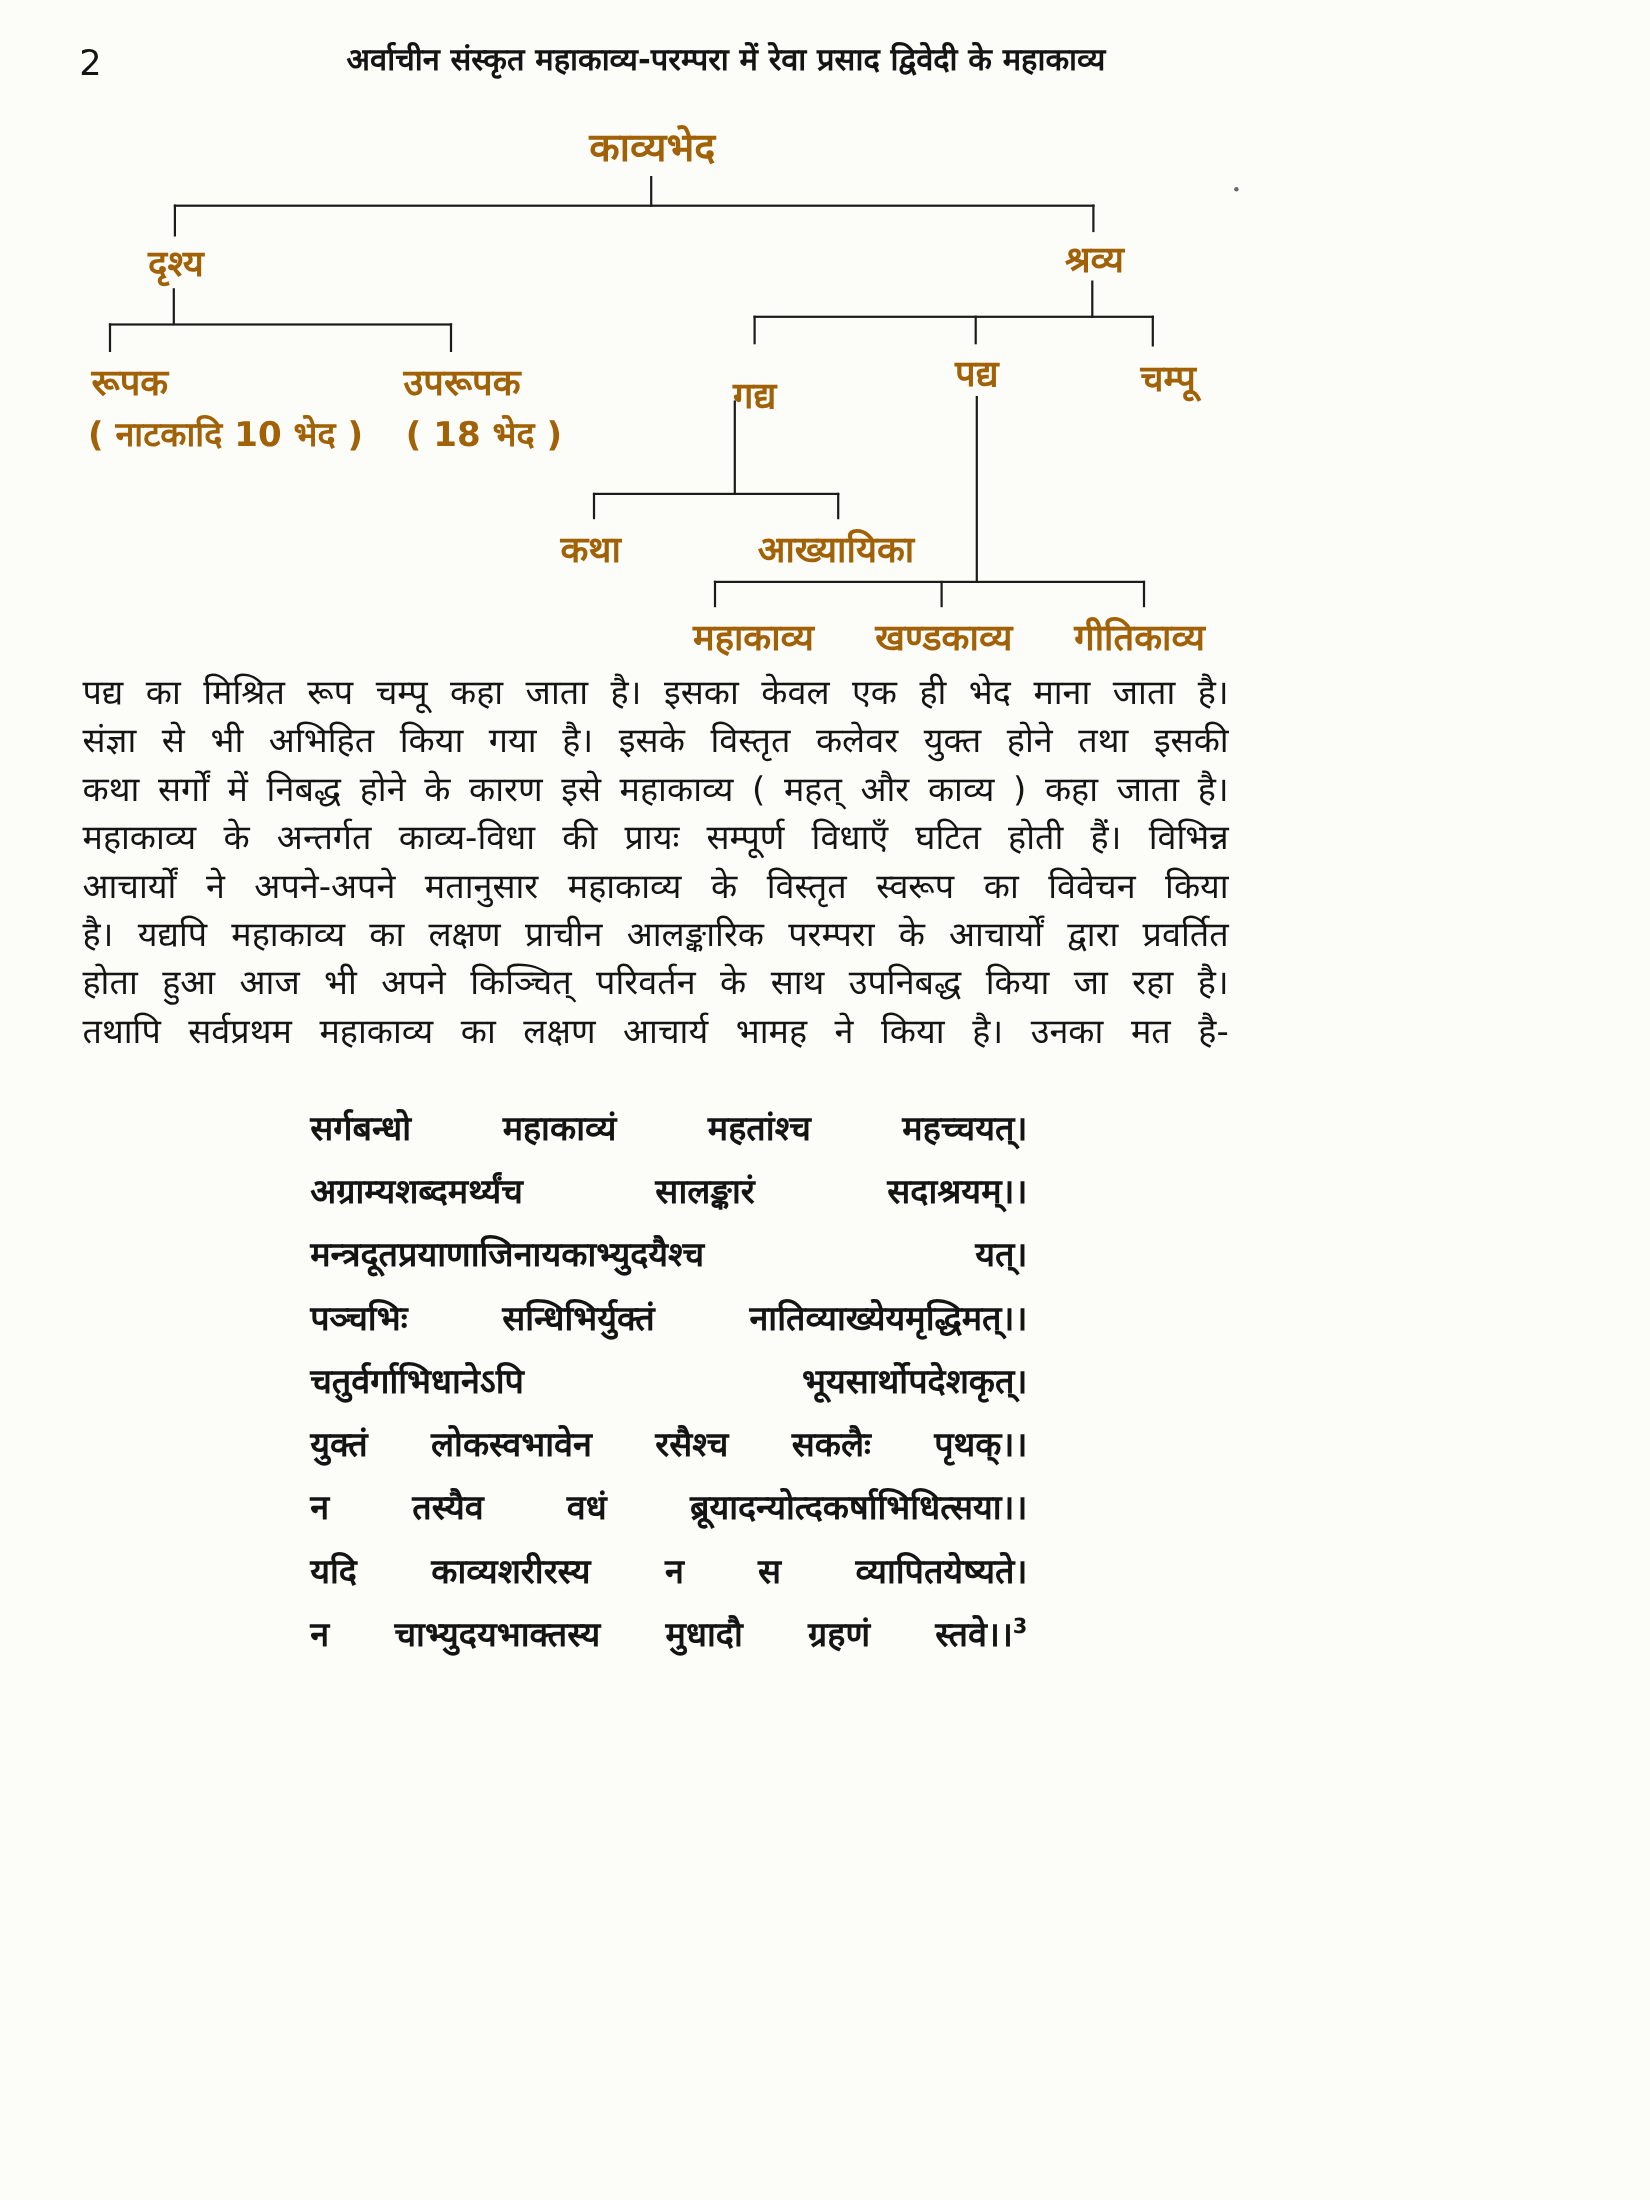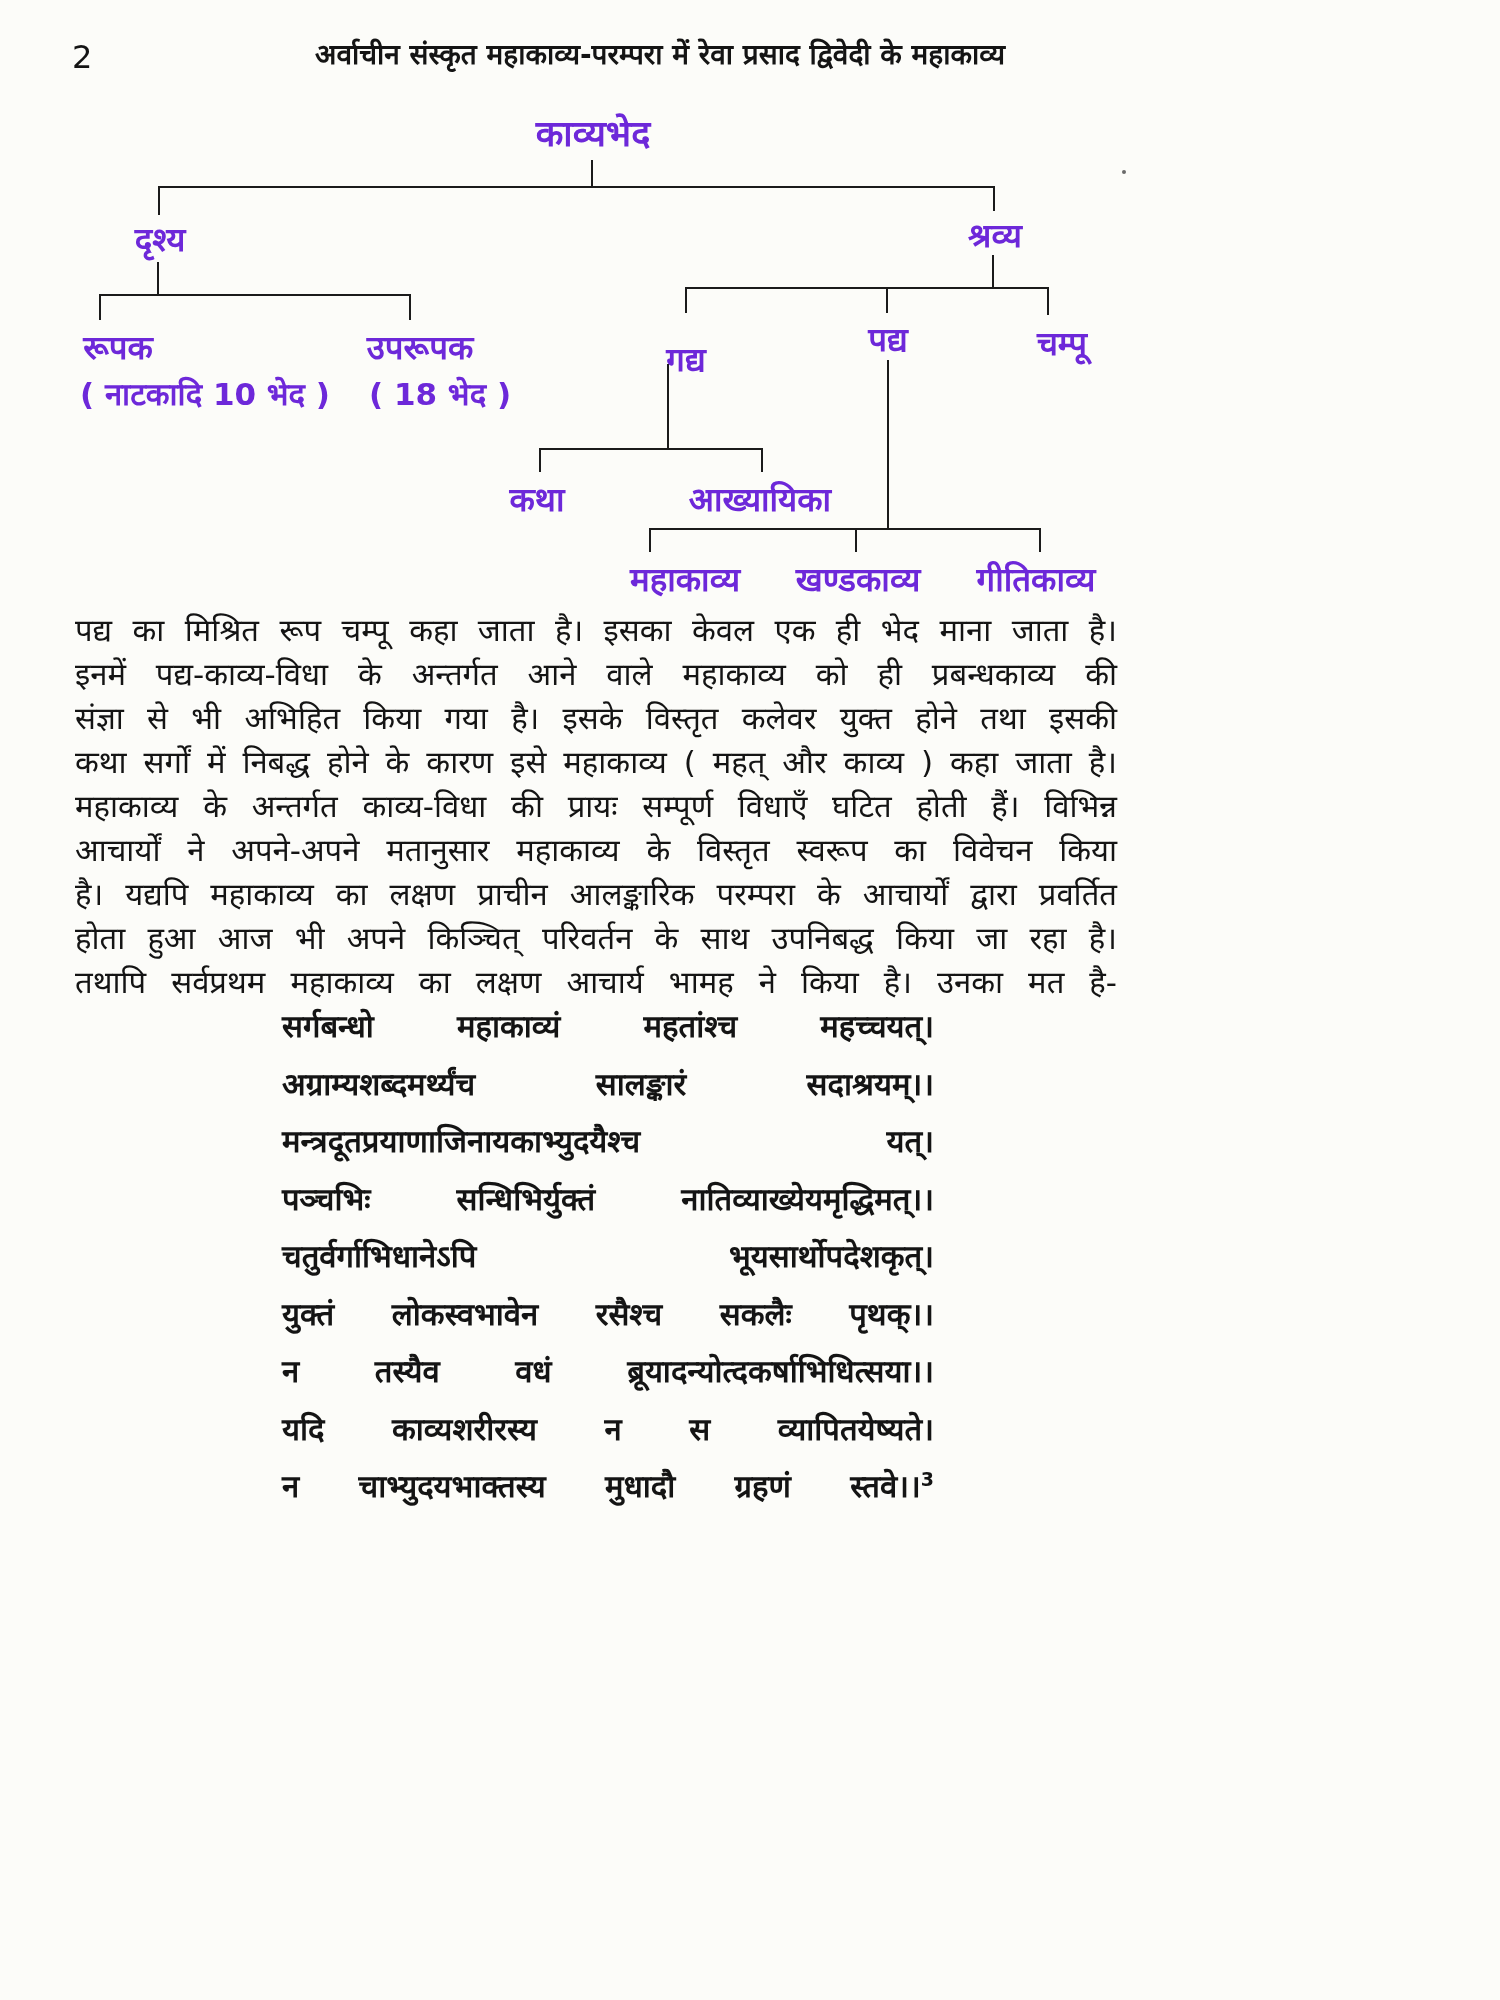--- a/index.html
+++ b/index.html
@@ -30,21 +30,21 @@
   }
   
   .tree { position: absolute; left: 0; top: 0; width: 1500px; height: 610px; }
   .cline { position: absolute; background: #1b1b1b; }
   .node {
     position: absolute;
     transform: translateX(-50%);
     white-space: nowrap;
     font-size: 33px;
     font-weight: 600;
-    color: #6d28d9;
+    color: #a16207;
   }
   .node.root { font-size: 36px; font-weight: 700; }
   .node.sub { font-weight: 600; font-size: 31px; }
   
   .body-text {
     position: absolute;
     left: 75px; top: 608px;
     width: 1042px;
   }
   .body-line {
@@ -135,21 +135,20 @@
     <div class="cline" style="left:649px; top:528px; width:2px; height:24px;"></div>
     <div class="cline" style="left:855px; top:528px; width:2px; height:24px;"></div>
     <div class="cline" style="left:1039px; top:528px; width:2px; height:24px;"></div>
     <div class="node" style="left:685px; top:556px;">महाकाव्य</div>
     <div class="node" style="left:858px; top:556px;">खण्डकाव्य</div>
     <div class="node" style="left:1036px; top:556px;">गीतिकाव्य</div>
   </div>
 
   <div class="body-text">
     <div class="body-line">पद्य का मिश्रित रूप चम्पू कहा जाता है। इसका केवल एक ही भेद माना जाता है।</div>
-    <div class="body-line">इनमें पद्य-काव्य-विधा के अन्तर्गत आने वाले महाकाव्य को ही प्रबन्धकाव्य की</div>
     <div class="body-line">संज्ञा से भी अभिहित किया गया है। इसके विस्तृत कलेवर युक्त होने तथा इसकी</div>
     <div class="body-line">कथा सर्गों में निबद्ध होने के कारण इसे महाकाव्य ( महत् और काव्य ) कहा जाता है।</div>
     <div class="body-line">महाकाव्य के अन्तर्गत काव्य-विधा की प्रायः सम्पूर्ण विधाएँ घटित होती हैं। विभिन्न</div>
     <div class="body-line">आचार्यों ने अपने-अपने मतानुसार महाकाव्य के विस्तृत स्वरूप का विवेचन किया</div>
     <div class="body-line">है। यद्यपि महाकाव्य का लक्षण प्राचीन आलङ्कारिक परम्परा के आचार्यों द्वारा प्रवर्तित</div>
     <div class="body-line">होता हुआ आज भी अपने किञ्चित् परिवर्तन के साथ उपनिबद्ध किया जा रहा है।</div>
     <div class="body-line">तथापि सर्वप्रथम महाकाव्य का लक्षण आचार्य भामह ने किया है। उनका मत है-</div>
   </div>
 
   <div class="verse">

